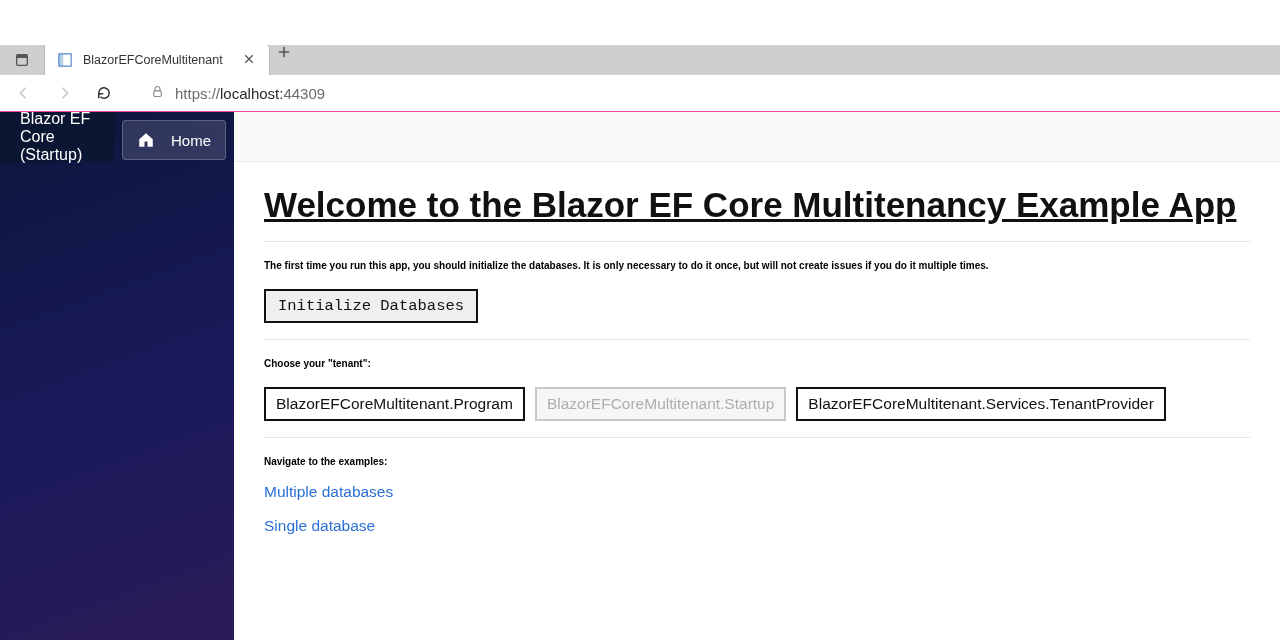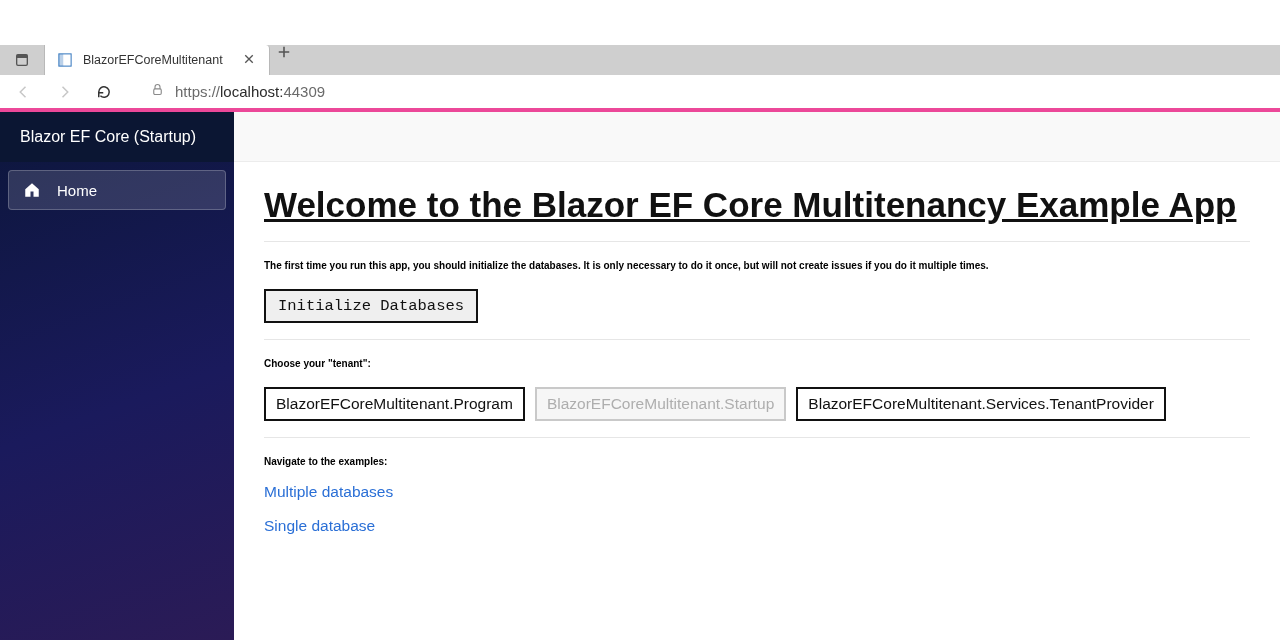--- a/index.html
+++ b/index.html
@@ -12,32 +12,32 @@
   
   .tabbar { width:100%; height:30px; background:#cfcfcf; display:flex; align-items:flex-start; position:relative; }
   .tabbar-leftbox { width:45px; height:100%; display:flex; align-items:center; justify-content:center; border-right:1px solid #b8b8b8; }
   .tab { height:100%; background:#ffffff; border-top-right-radius:4px; display:flex; align-items:center; padding:0 10px 0 12px; gap:10px; min-width:225px; border-right:1px solid #b8b8b8; }
   .tab-favicon { width:16px; height:16px; display:flex; align-items:center; justify-content:center; color:#3b7cc0; font-size:11px; font-weight:bold; }
   .tab-title { font-size:12.5px; color:#333; flex:1; white-space:nowrap; overflow:hidden; }
   .tab-close { color:#555; font-size:14px; line-height:1; padding:2px 4px; cursor:pointer; }
   .newtab { width:28px; display:flex; align-items:center; justify-content:center; color:#444; font-size:18px; cursor:pointer; }
 
   
-  .addrbar { width:100%; height:37px; background:#ffffff; border-bottom:4px solid #ec4899; display:flex; align-items:center; padding:0 6px; gap:4px; }
+  .addrbar { width:100%; height:37px; background:#ffffff; border-bottom:1px solid #ec4899; display:flex; align-items:center; padding:0 6px; gap:4px; }
   .nav-btn { width:36px; height:100%; display:flex; align-items:center; justify-content:center; color:#666; }
   .nav-btn svg { width:18px; height:18px; stroke:currentColor; fill:none; stroke-width:2; }
   .nav-btn.disabled { color:#c7c7c7; }
   .addr-field { flex:1; height:28px; display:flex; align-items:center; gap:10px; padding:0 10px; }
   .lock { color:#8a8a8a; }
   .url { font-size:15px; color:#6a6a6a; }
   .url .path { color:#2b2b2b; }
 
   
   .app { width:100%; height:528px; display:flex; }
-  .sidebar { width:234px; height:100%; background:linear-gradient(160deg,#0c163b 0%, #1a1a5c 55%, #2b1b56 100%); color:#fff; display:flex; flex-direction:column; }
+  .sidebar { width:234px; height:100%; background:linear-gradient(160deg,#0c163b 0%, #1a1a5c 55%, #2b1b56 100%); color:#fff; display:flex; flex-direction:row; }
   .brand { height:50px; display:flex; align-items:center; padding:0 20px; font-size:16px; background:#0b1633; }
   .navlist { padding:8px; }
   .navitem { display:flex; align-items:center; gap:16px; background:rgba(255,255,255,0.14); border:1px solid rgba(255,255,255,0.22); border-radius:4px; padding:10px 14px; font-size:15px; cursor:pointer; }
   .navitem svg { width:18px; height:18px; fill:#fff; }
 
   .content-col { flex:1; height:100%; display:flex; flex-direction:column; overflow:hidden; }
   .empty-header { height:50px; background:#f9f9f9; border-bottom:1px solid #ececec; }
   .content { flex:1; background:#fff; padding:15px 30px 30px 30px; overflow:auto; }
   h1 { font-size:35px; font-weight:600; margin:8px 0 16px 0; color:#111;text-decoration:underline; }
   .rule { border:none; border-top:1px solid #e6e6e6; margin:10px 0 18px 0; }

